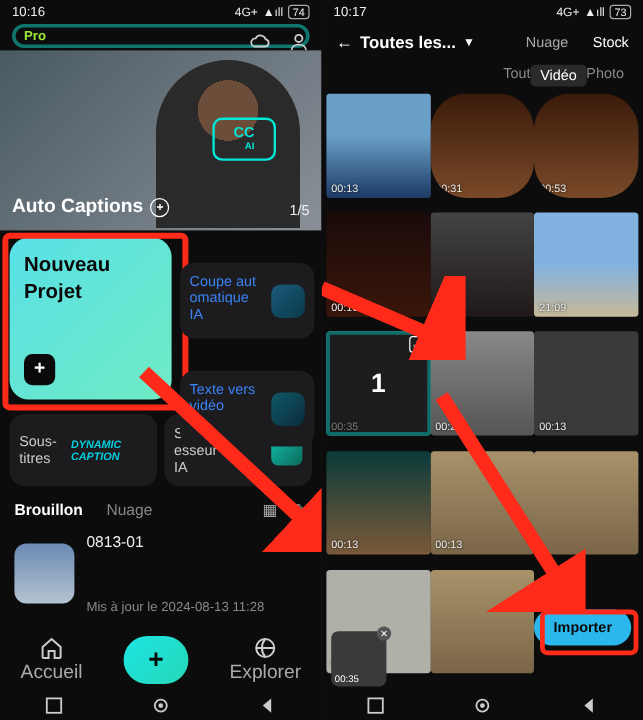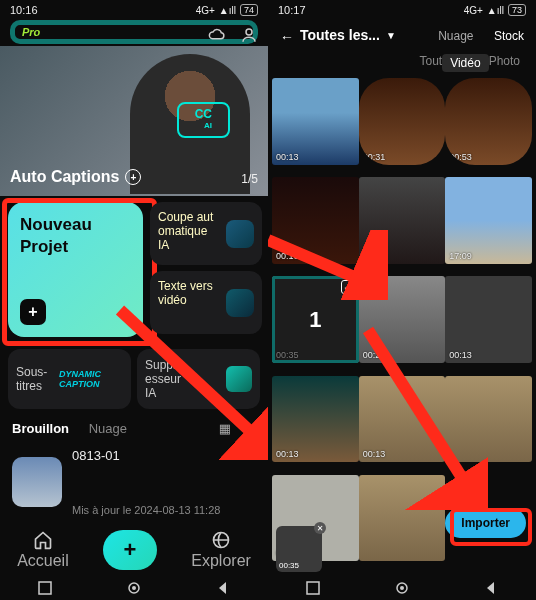--- a/index.html
+++ b/index.html
@@ -5,42 +5,42 @@
   * { box-sizing: border-box; margin: 0; padding: 0; }
   body { background: #222; font-family: -apple-system, Helvetica, Arial, sans-serif; color: #fff; width: 536px; height: 600px; overflow: hidden; display: flex; }
   .phone { position: relative; width: 268px; height: 600px; background: #0c0c0c; overflow: hidden; display: flex; flex-direction: column; }
 
   
   .status { display:flex; justify-content:space-between; align-items:center; padding:4px 10px 2px; font-size:11px; color:#eee; }
   .status .right { display:flex; gap:4px; align-items:center; font-size:10px; }
   .battpill { border:1px solid #aaa; border-radius:3px; padding:0 3px; font-size:9px; }
 
   
-  .pro { margin:2px 10px; display:inline-block; font-size:11px; border:5px solid #0f766e; color:#a0e838; border-radius:10px; padding:1px 7px; font-style:italic; font-weight:bold; }
+  .pro { margin:2px 10px; display:inline-block; font-size:11px; border:3px solid #0f766e; color:#a0e838; border-radius:10px; padding:1px 7px; font-weight:bold; }
   .top-icons { position:absolute; right:10px; top:26px; display:flex; gap:14px; color:#ddd; }
   .top-icons svg { width:18px; height:18px; }
 
   
   .hero { position:relative; height:150px; margin:0; background:linear-gradient(135deg,#4a5a62,#8a9098); overflow:hidden; }
   .hero .person { position:absolute; right:18px; top:8px; width:120px; height:140px; background:radial-gradient(circle at 50% 30%, #6b4d3a 0 22%, #2a2a2a 22% 100%); border-radius:60px 60px 0 0; }
   .cc-badge { position:absolute; right:38px; top:56px; border:2px solid #00e8d8; border-radius:8px; padding:4px 16px; color:#00e8d8; font-size:12px; font-weight:bold; line-height:12px; }
   .cc-badge .ai { font-size:8px; display:block; text-align:right; }
   .auto-caps { position:absolute; left:10px; bottom:10px; display:flex; align-items:center; gap:6px; font-size:16px; font-weight:600; color:#fff; }
   .auto-caps .pluscircle { width:16px; height:16px; border:1.5px solid #fff; border-radius:50%; display:flex; align-items:center; justify-content:center; font-size:10px; }
   .hero-count { position:absolute; right:10px; bottom:10px; font-size:12px; color:#eee; }
 
   
   .tiles-area { position:relative; padding:6px 8px; }
   .tile-new { position:relative; width:135px; height:135px; background:linear-gradient(135deg,#58e0e6,#70ebc4); border-radius:16px; padding:12px; color:#0a0a0a; font-weight:700; font-size:17px; line-height:22px; }
   .tile-new .plusbox { position:absolute; left:12px; bottom:12px; width:26px; height:26px; background:#0a0a0a; color:#fff; border-radius:7px; display:flex; align-items:center; justify-content:center; font-size:16px; }
   .hl-red { position:absolute; border:5px solid #ff2a1a; border-radius:6px; pointer-events:none; }
   .hl-red.newproj { left:2px; top:2px; width:155px; height:148px; }
 
   .small-tiles { position:absolute; left:150px; top:6px; width:112px; display:flex; flex-direction:column; gap:6px; }
-  .smtile { background:#1c1c1e; border-radius:12px; height:63px; padding:8px; font-size:12px; color:#fef9c3; display:flex; justify-content:space-between; align-items:flex-start; }
+  .smtile { background:#1c1c1e; border-radius:12px; height:63px; padding:8px; font-size:12px; color:#3b82f6; display:flex; justify-content:space-between; align-items:flex-start;margin-top:21px; }
   .smtile .ic { width:28px; height:28px; border-radius:8px; align-self:center; }
   .row2 { display:flex; gap:6px; padding:0 8px; margin-top:6px; }
   .subtile { background:#1c1c1e; border-radius:12px; height:60px; flex:1; padding:8px; font-size:12px; color:#ccc; display:flex; justify-content:space-between; align-items:center; }
   .dyn { color:#00cfe0; font-size:9px; font-style:italic; font-weight:bold; }
 
   
   .tabsrow { display:flex; justify-content:space-between; align-items:center; padding:12px 12px 6px; font-size:13px; }
   .tabsrow .left span { margin-right:16px; color:#888; }
   .tabsrow .left span.active { color:#fff; font-weight:600; }
   .tabsrow .right { display:flex; gap:14px; color:#aaa; }
@@ -272,21 +272,21 @@
     <div class="cell brown">
         <span class="dur">00:53</span>
       </div>
     <div class="cell dark">
         <span class="dur">00:16</span>
       </div>
     <div class="cell desk">
         <span class="dur">00:41</span>
       </div>
     <div class="cell sky">
-        <span class="dur">17:09</span>
+        <span class="dur">21:09</span>
       </div>
     <div class="cell gray sel" style="position:relative">
       <span class="expand">⤢</span>
       <span class="selnum">1</span>
       <span class="dur">00:35</span>
       <div class="hl-red selthumb" style="left:-6px;top:-6px;right:-6px;bottom:-6px;position:absolute"></div>
     </div>
     <div class="cell statue">
         <span class="dur">00:26</span>
       </div>

